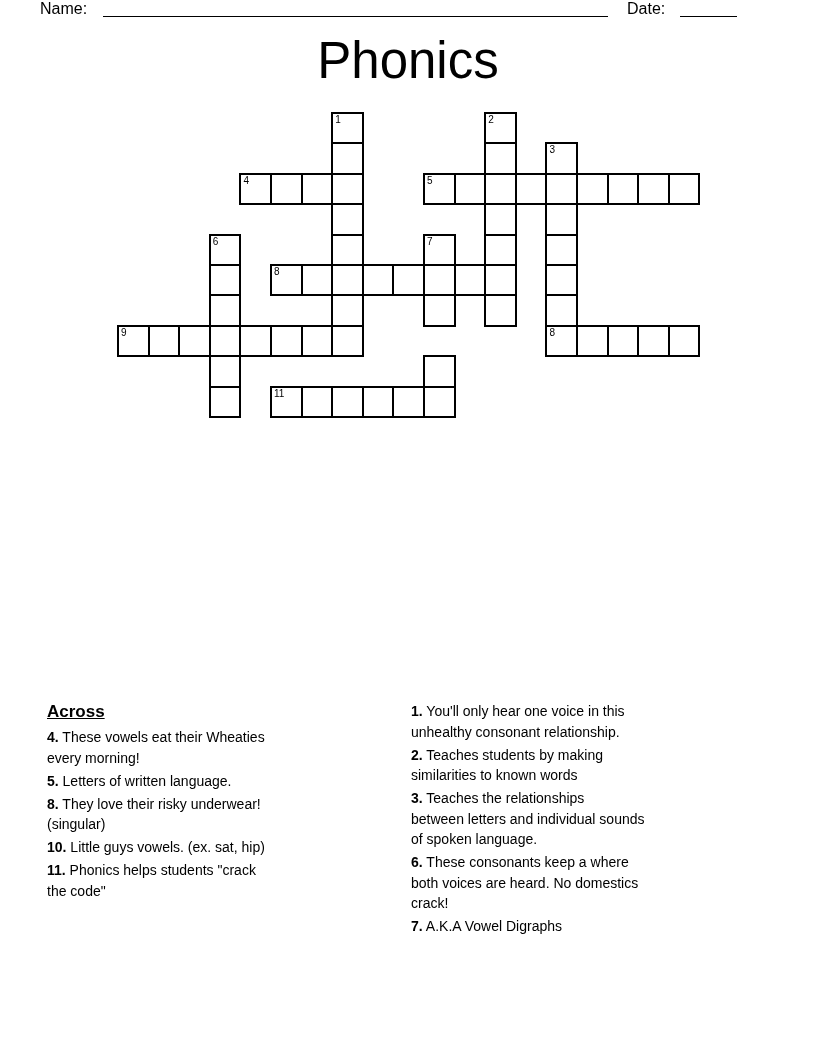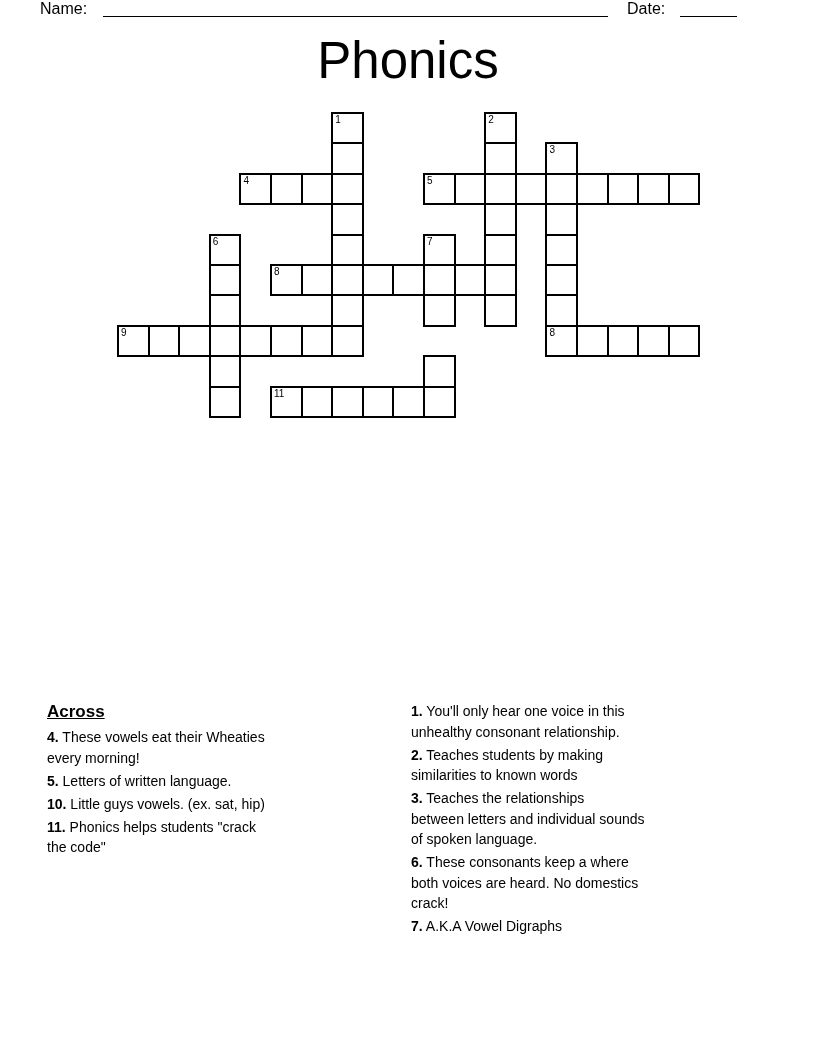--- a/index.html
+++ b/index.html
@@ -289,20 +289,24 @@
   <h2 class="clues-heading">Across</h2>
   <div>
       <div class="clue">
         <span class="clue-line"><b class="clue-num">4.</b> <span>These vowels eat their Wheaties</span></span>
         <span class="clue-line">every morning!</span>
       </div>
       <div class="clue">
         <span class="clue-line"><b class="clue-num">5.</b> <span>Letters of written language.</span></span>
       </div>
       <div class="clue">
+        <span class="clue-line"><b class="clue-num">8.</b> <span>They love their risky underwear!</span></span>
+        <span class="clue-line">(singular)</span>
+      </div>
+      <div class="clue">
         <span class="clue-line"><b class="clue-num">10.</b> <span>Little guys vowels. (ex. sat, hip)</span></span>
       </div>
       <div class="clue">
         <span class="clue-line"><b class="clue-num">11.</b> <span>Phonics helps students "crack</span></span>
         <span class="clue-line">the code"</span>
       </div>
     </div>
 </div>
 
 <div class="clues clues-down">

